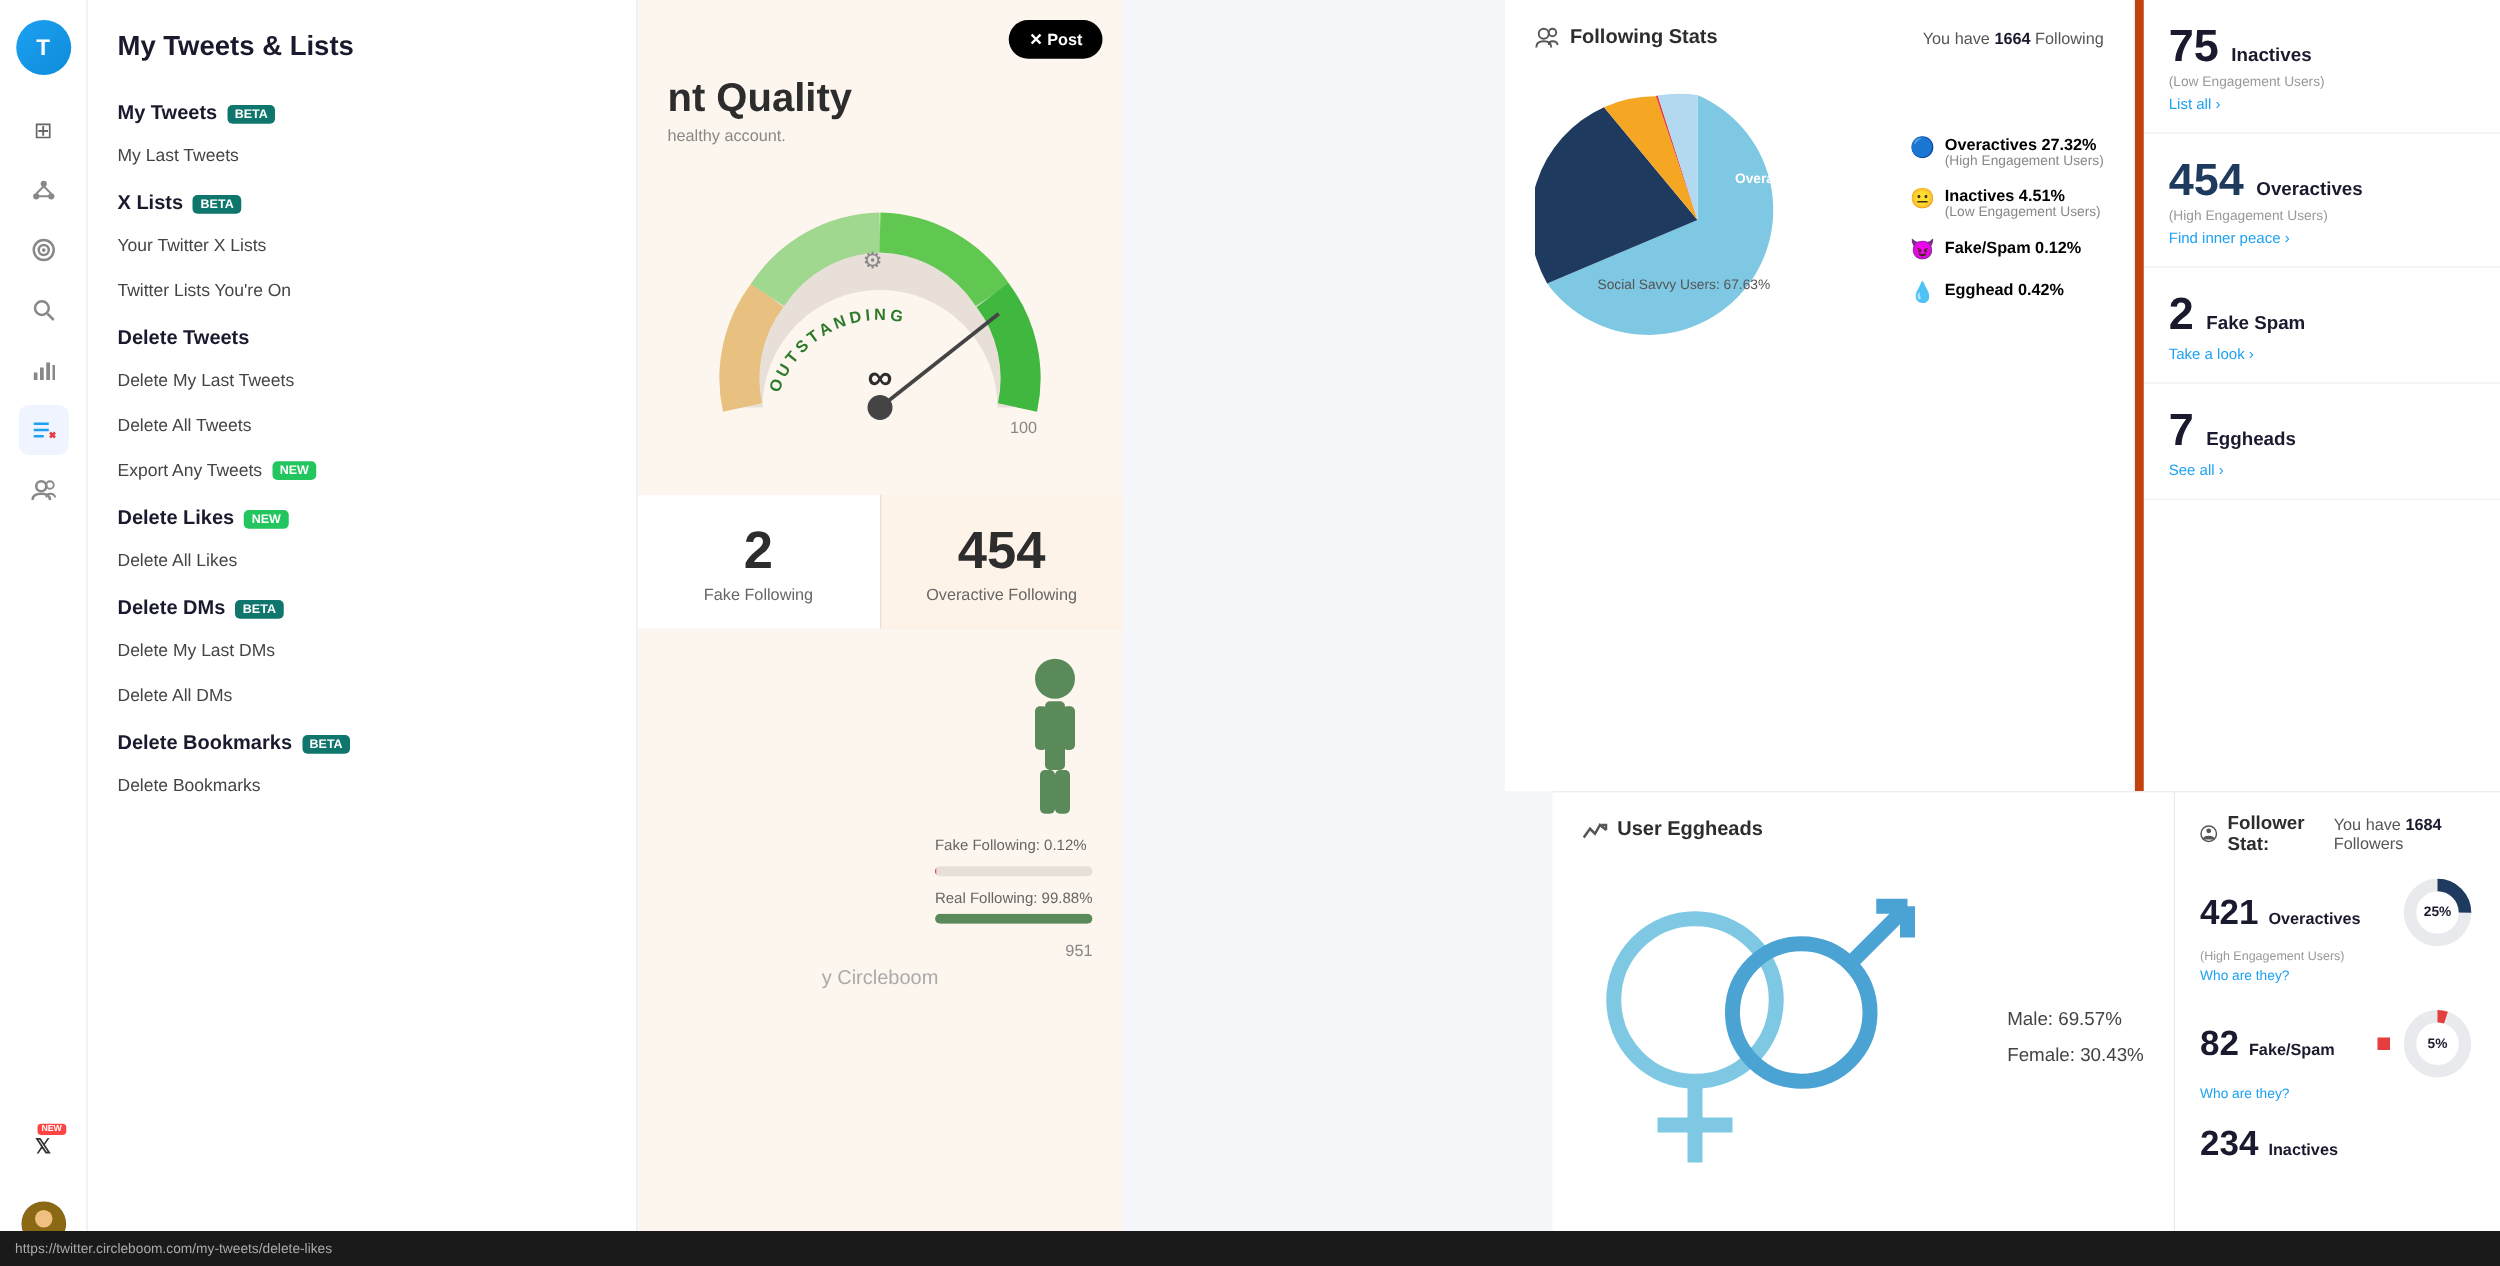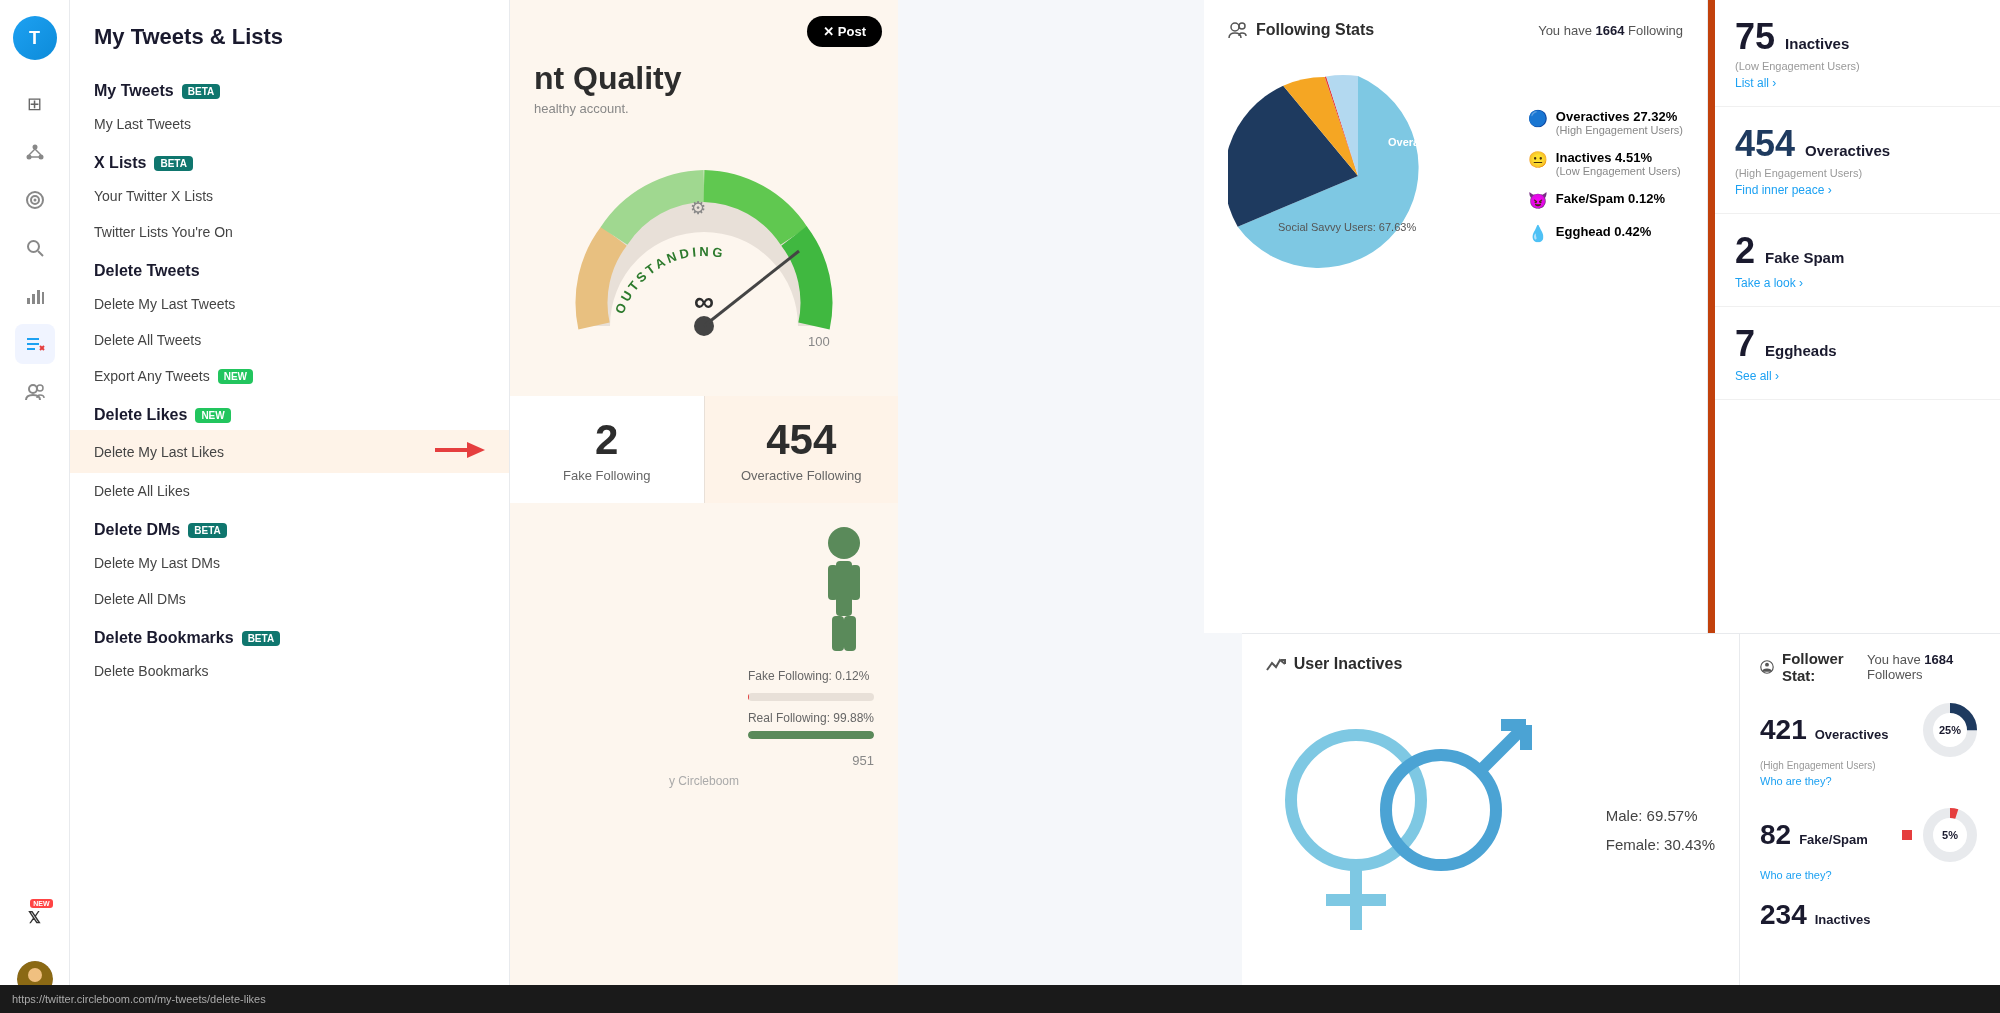--- a/index.html
+++ b/index.html
@@ -456,28 +456,20 @@
   <div class="menu-item">Delete All Tweets</div>
   <div class="menu-item">
     <span>Export Any Tweets</span>
     <span class="badge badge-new">NEW</span>
   </div>
 
   <div class="menu-section-header">
     <span>Delete Likes</span>
     <span class="badge badge-new">NEW</span>
   </div>
-  <div class="menu-item active" style="justify-content: space-between;">
-    <span>Delete My Last Likes</span>
-    <span style="display:inline-block;">
-      <svg width="50" height="20" viewBox="0 0 50 20">
-        <polygon points="50,10 32,2 32,8 0,8 0,12 32,12 32,18" fill="#e53e3e"></polygon>
-      </svg>
-    </span>
-  </div>
   <div class="menu-item">Delete All Likes</div>
 
   <div class="menu-section-header">
     <span>Delete DMs</span>
     <span class="badge badge-beta">BETA</span>
   </div>
   <div class="menu-item">Delete My Last DMs</div>
   <div class="menu-item">Delete All DMs</div>
 
   <div class="menu-section-header">
@@ -560,21 +552,21 @@
             </div>
 
             <div style="height: 8px; background: #e8e0d8; border-radius: 4px; margin-top: 6px; overflow: hidden;">
               <div style="height: 100%; width: 99.88%; background: #5a8a5a; border-radius: 4px;"></div>
             </div>
           </div>
         </div>
         <div style="text-align: right; font-size: 13px; color: #888; margin-top: 8px;">
           <span>951</span>
         </div>
-        <div style="font-size: 12px; color: #aaa; text-align: center;">
+        <div style="font-size: 16px; color: #aaa; text-align: center;">
           <span>y Circleboom</span>
         </div>
       </div>
     </div>
 
     <div class="right-panel">
       <div class="right-top">
 
         <div class="following-stats">
           <div class="panel-header">
@@ -682,21 +674,21 @@
 
       <div class="right-bottom">
 
         <div class="user-analytics">
           <div class="panel-header">
             <div class="panel-title">
               <svg width="20" height="20" viewBox="0 0 20 20">
                 <polyline points="1,16 6,9 10,13 14,6 19,10" stroke="#555" stroke-width="2" fill="none"></polyline>
                 <polyline points="15,6 19,6 19,10" stroke="#555" stroke-width="2" fill="none"></polyline>
               </svg>
-              <span>User Inactives</span>
+              <span>User Eggheads</span>
             </div>
           </div>
           <div class="gender-visual">
 
             <svg width="300" height="280" viewBox="0 0 300 280">
 
               <circle cx="90" cy="110" r="65" stroke="#7ec8e3" stroke-width="12" fill="none"></circle>
               <line x1="90" y1="175" x2="90" y2="240" stroke="#7ec8e3" stroke-width="12"></line>
               <line x1="60" y1="210" x2="120" y2="210" stroke="#7ec8e3" stroke-width="12"></line>
 

